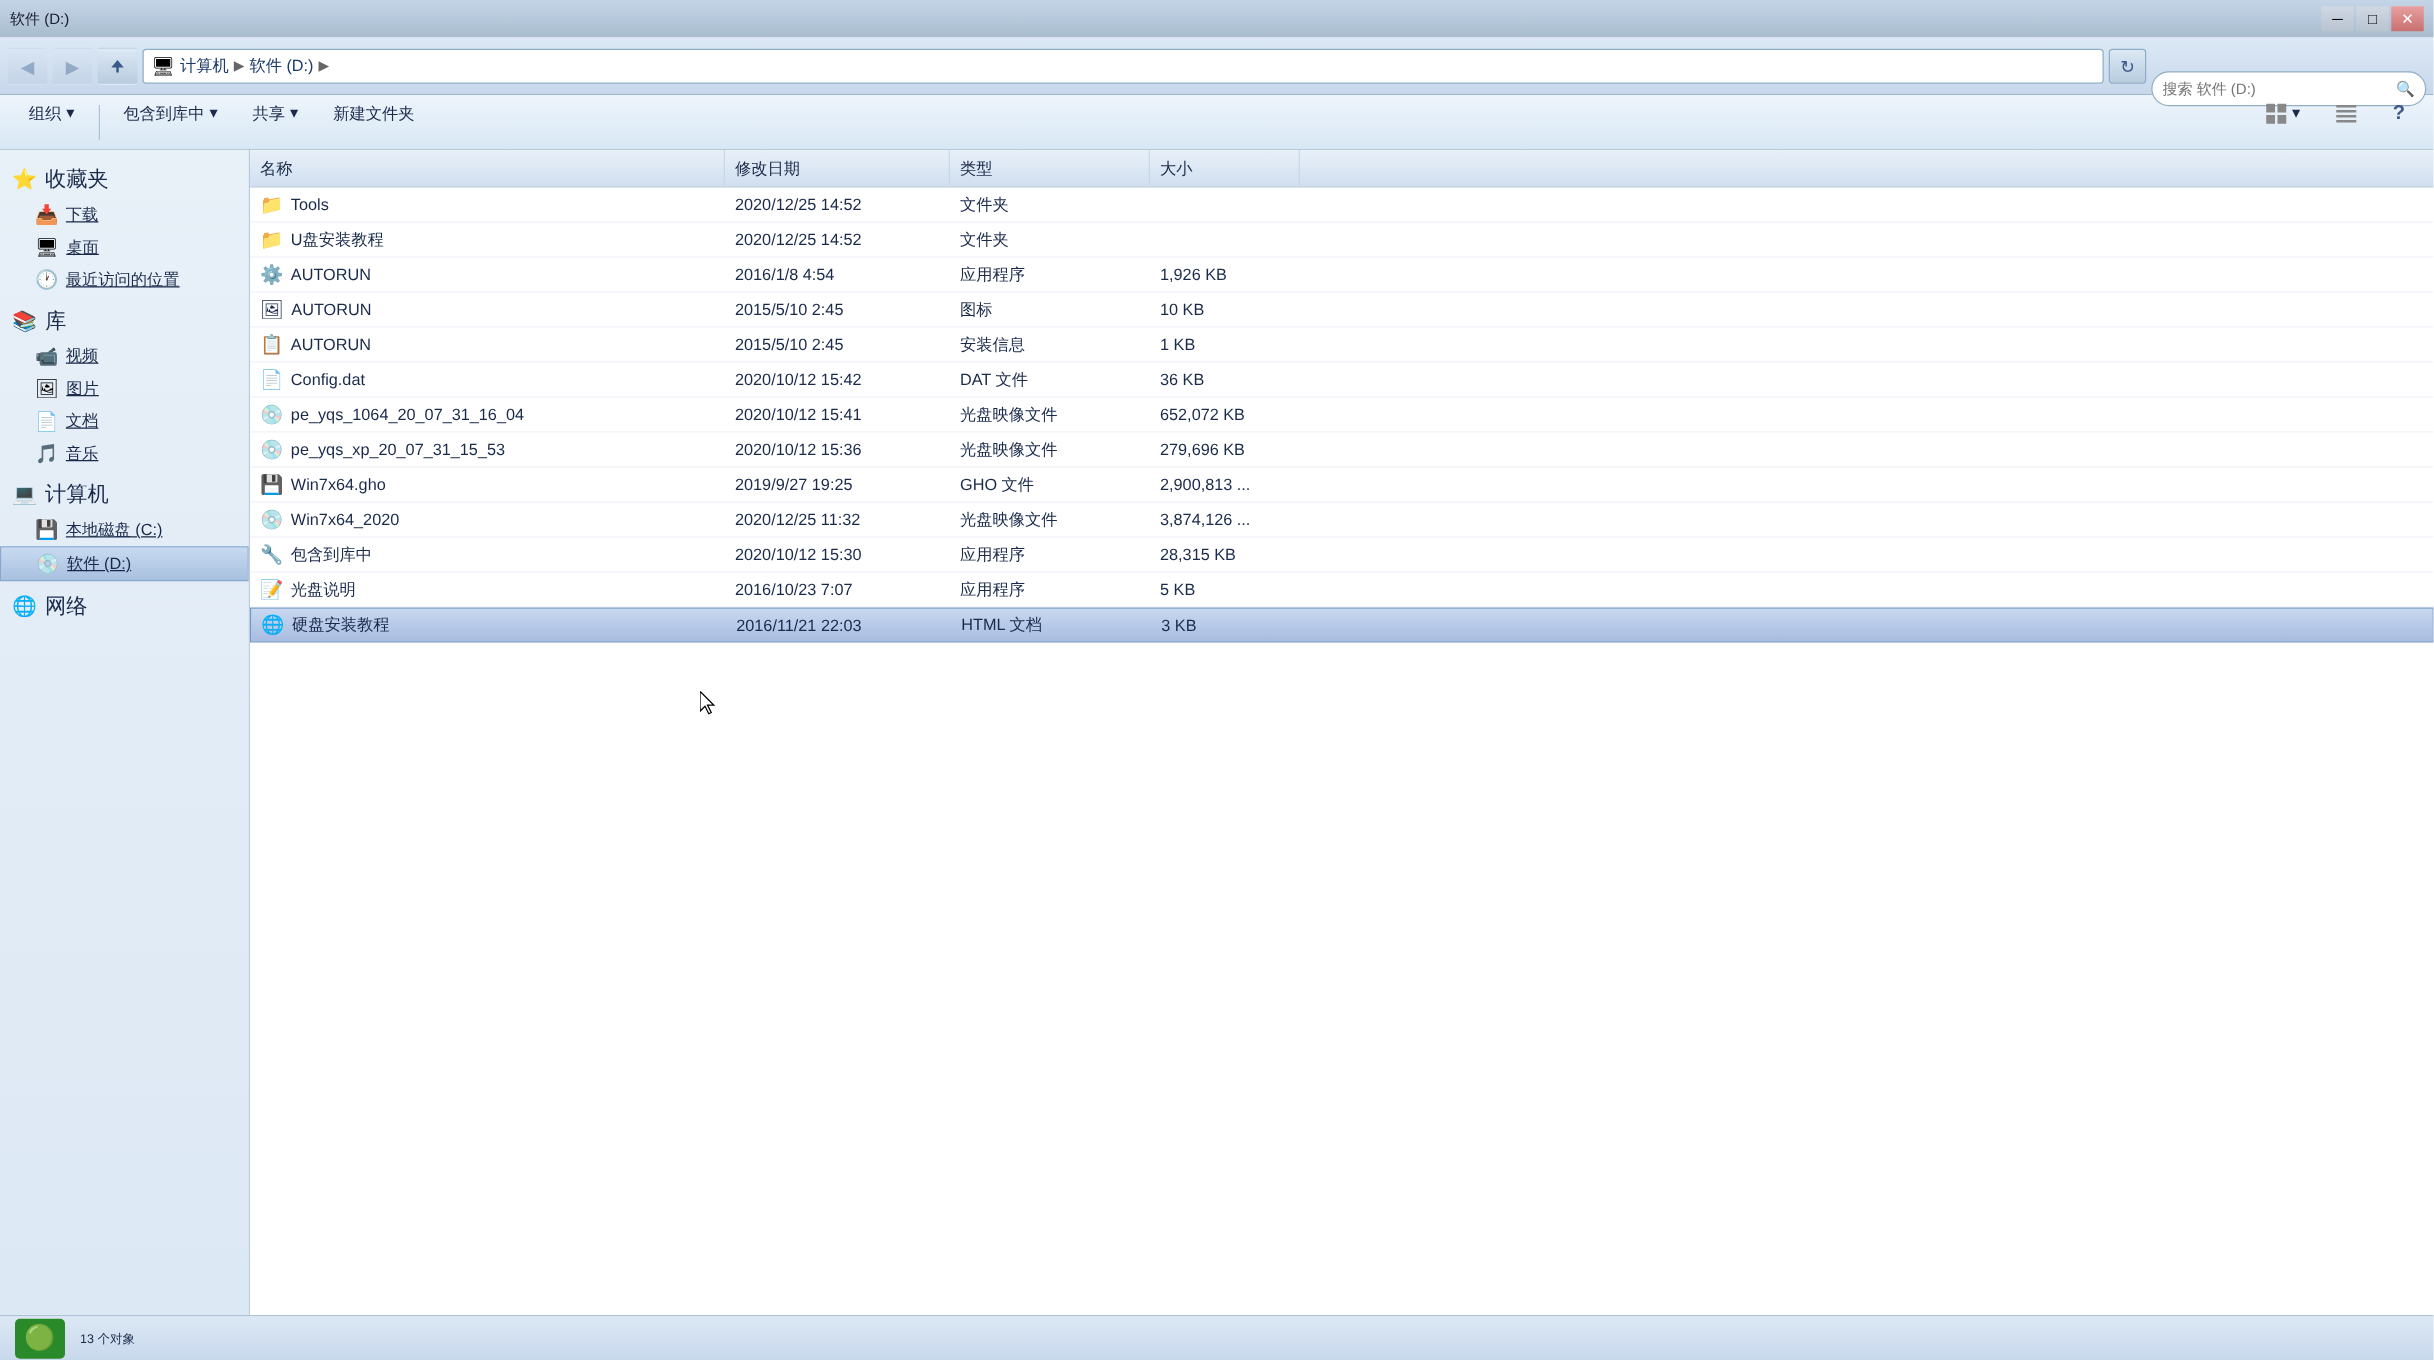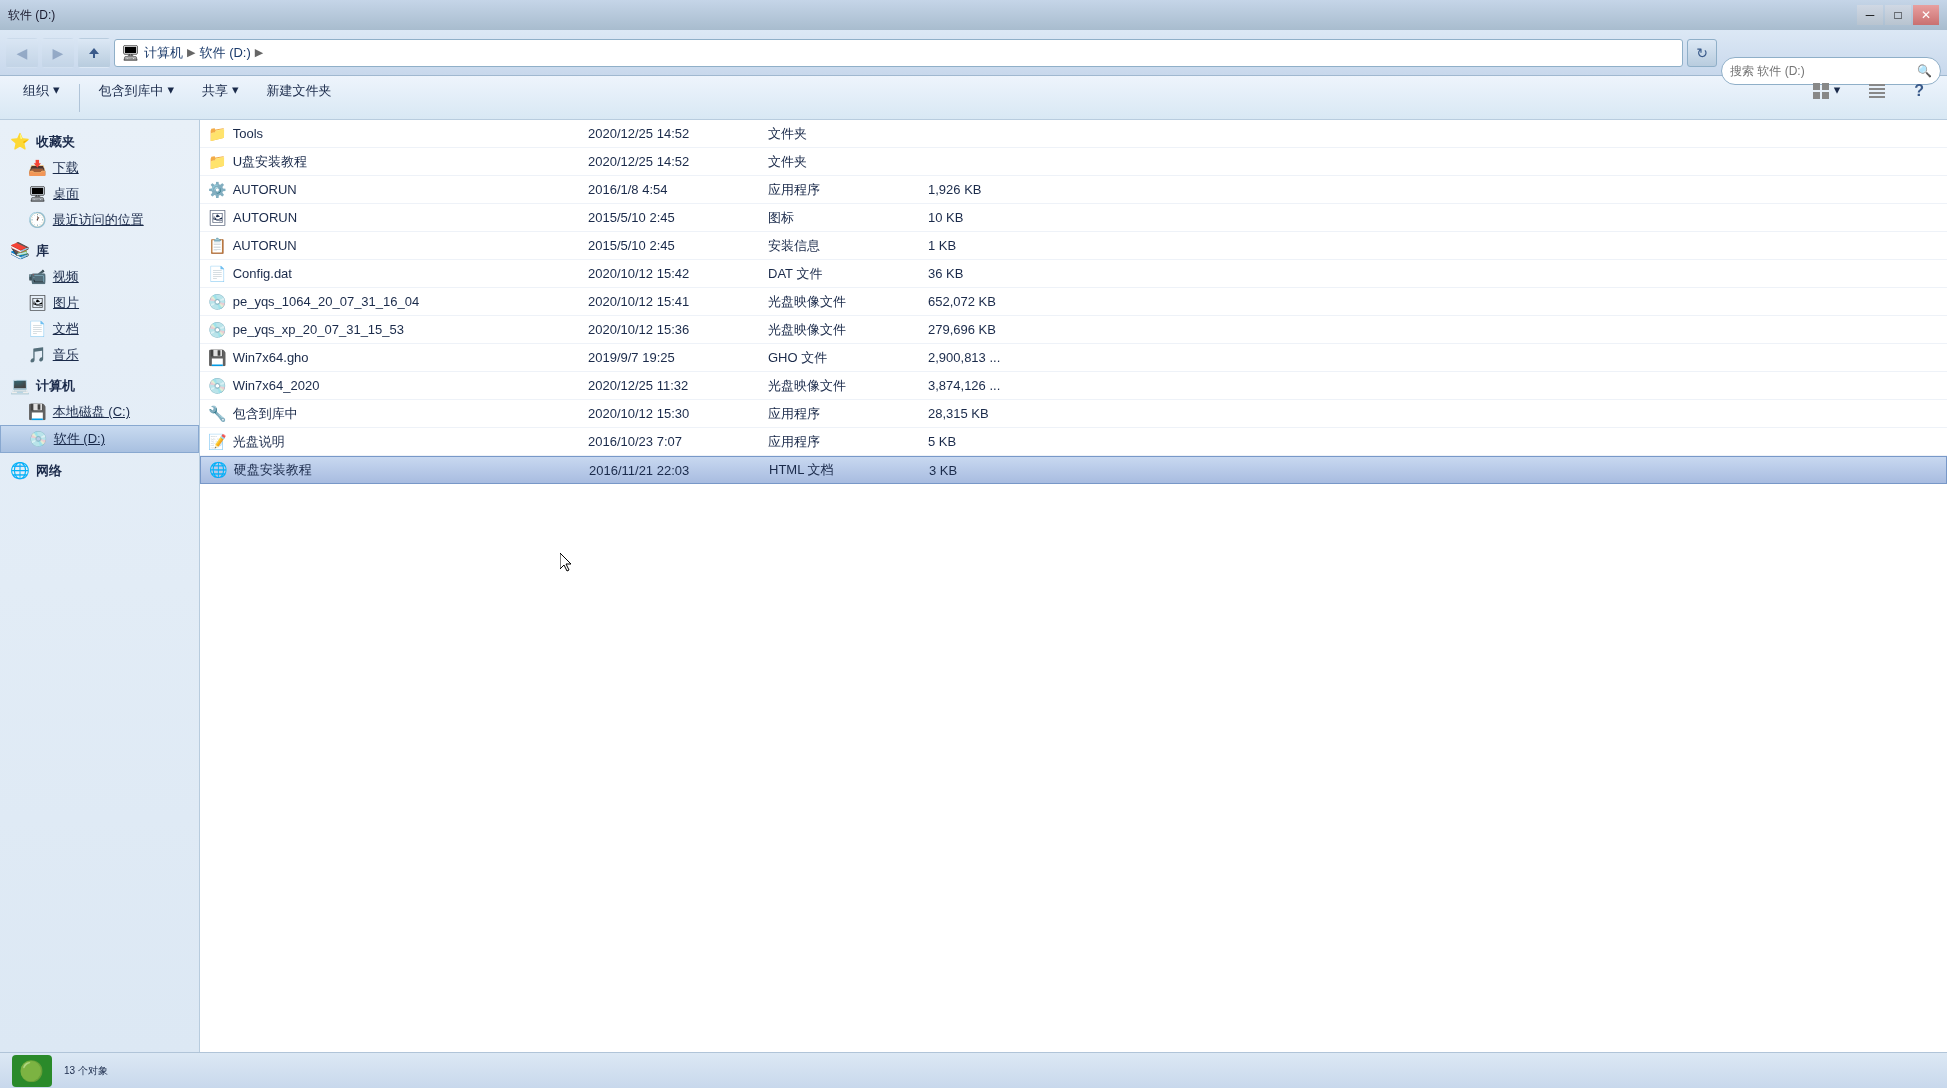--- a/index.html
+++ b/index.html
@@ -179,23 +179,23 @@
       display: flex;
       align-items: center;
       padding: 4px 10px;
       cursor: pointer;
       gap: 6px;
     }
     .sidebar-section-icon {
       font-size: 16px;
     }
     .sidebar-section-label {
-      font-size: 13px;
+      font-size: 17px;
       color: #1a2a4a;
-      font-weight: bold;
+      font-weight: normal;
     }
     .sidebar-item {
       display: flex;
       align-items: center;
       padding: 4px 10px 4px 28px;
       cursor: pointer;
       gap: 6px;
     }
     .sidebar-item.active {
       background: linear-gradient(to bottom, #c8daf0, #a8c0e0);
@@ -431,20 +431,34 @@
 
     <div class="sidebar-section">
       <div class="sidebar-section-header">
         <span class="sidebar-section-icon">🌐</span>
         <span class="sidebar-section-label">网络</span>
       </div>
     </div>
   </div>
 
   <div class="filelist-container">
+    <div class="filelist-header">
+      <div class="filelist-col-header">
+        <span>名称</span>
+      </div>
+      <div class="filelist-col-header">
+        <span>修改日期</span>
+      </div>
+      <div class="filelist-col-header">
+        <span>类型</span>
+      </div>
+      <div class="filelist-col-header">
+        <span>大小</span>
+      </div>
+    </div>
     <div id="filelist-rows">
     <div class="filelist-row">
     <div class="filelist-cell name">
       <span class="file-icon">📁</span>
       <span>Tools</span>
     </div>
     <div class="filelist-cell">2020/12/25 14:52</div>
     <div class="filelist-cell">文件夹</div>
     <div class="filelist-cell"></div>
   </div>
@@ -509,21 +523,21 @@
     </div>
     <div class="filelist-cell">2020/10/12 15:36</div>
     <div class="filelist-cell">光盘映像文件</div>
     <div class="filelist-cell">279,696 KB</div>
   </div>
         <div class="filelist-row">
     <div class="filelist-cell name">
       <span class="file-icon">💾</span>
       <span>Win7x64.gho</span>
     </div>
-    <div class="filelist-cell">2019/9/7 19:25</div>
+    <div class="filelist-cell">2019/9/27 19:25</div>
     <div class="filelist-cell">GHO 文件</div>
     <div class="filelist-cell">2,900,813 ...</div>
   </div>
         <div class="filelist-row">
     <div class="filelist-cell name">
       <span class="file-icon">💿</span>
       <span>Win7x64_2020</span>
     </div>
     <div class="filelist-cell">2020/12/25 11:32</div>
     <div class="filelist-cell">光盘映像文件</div>

